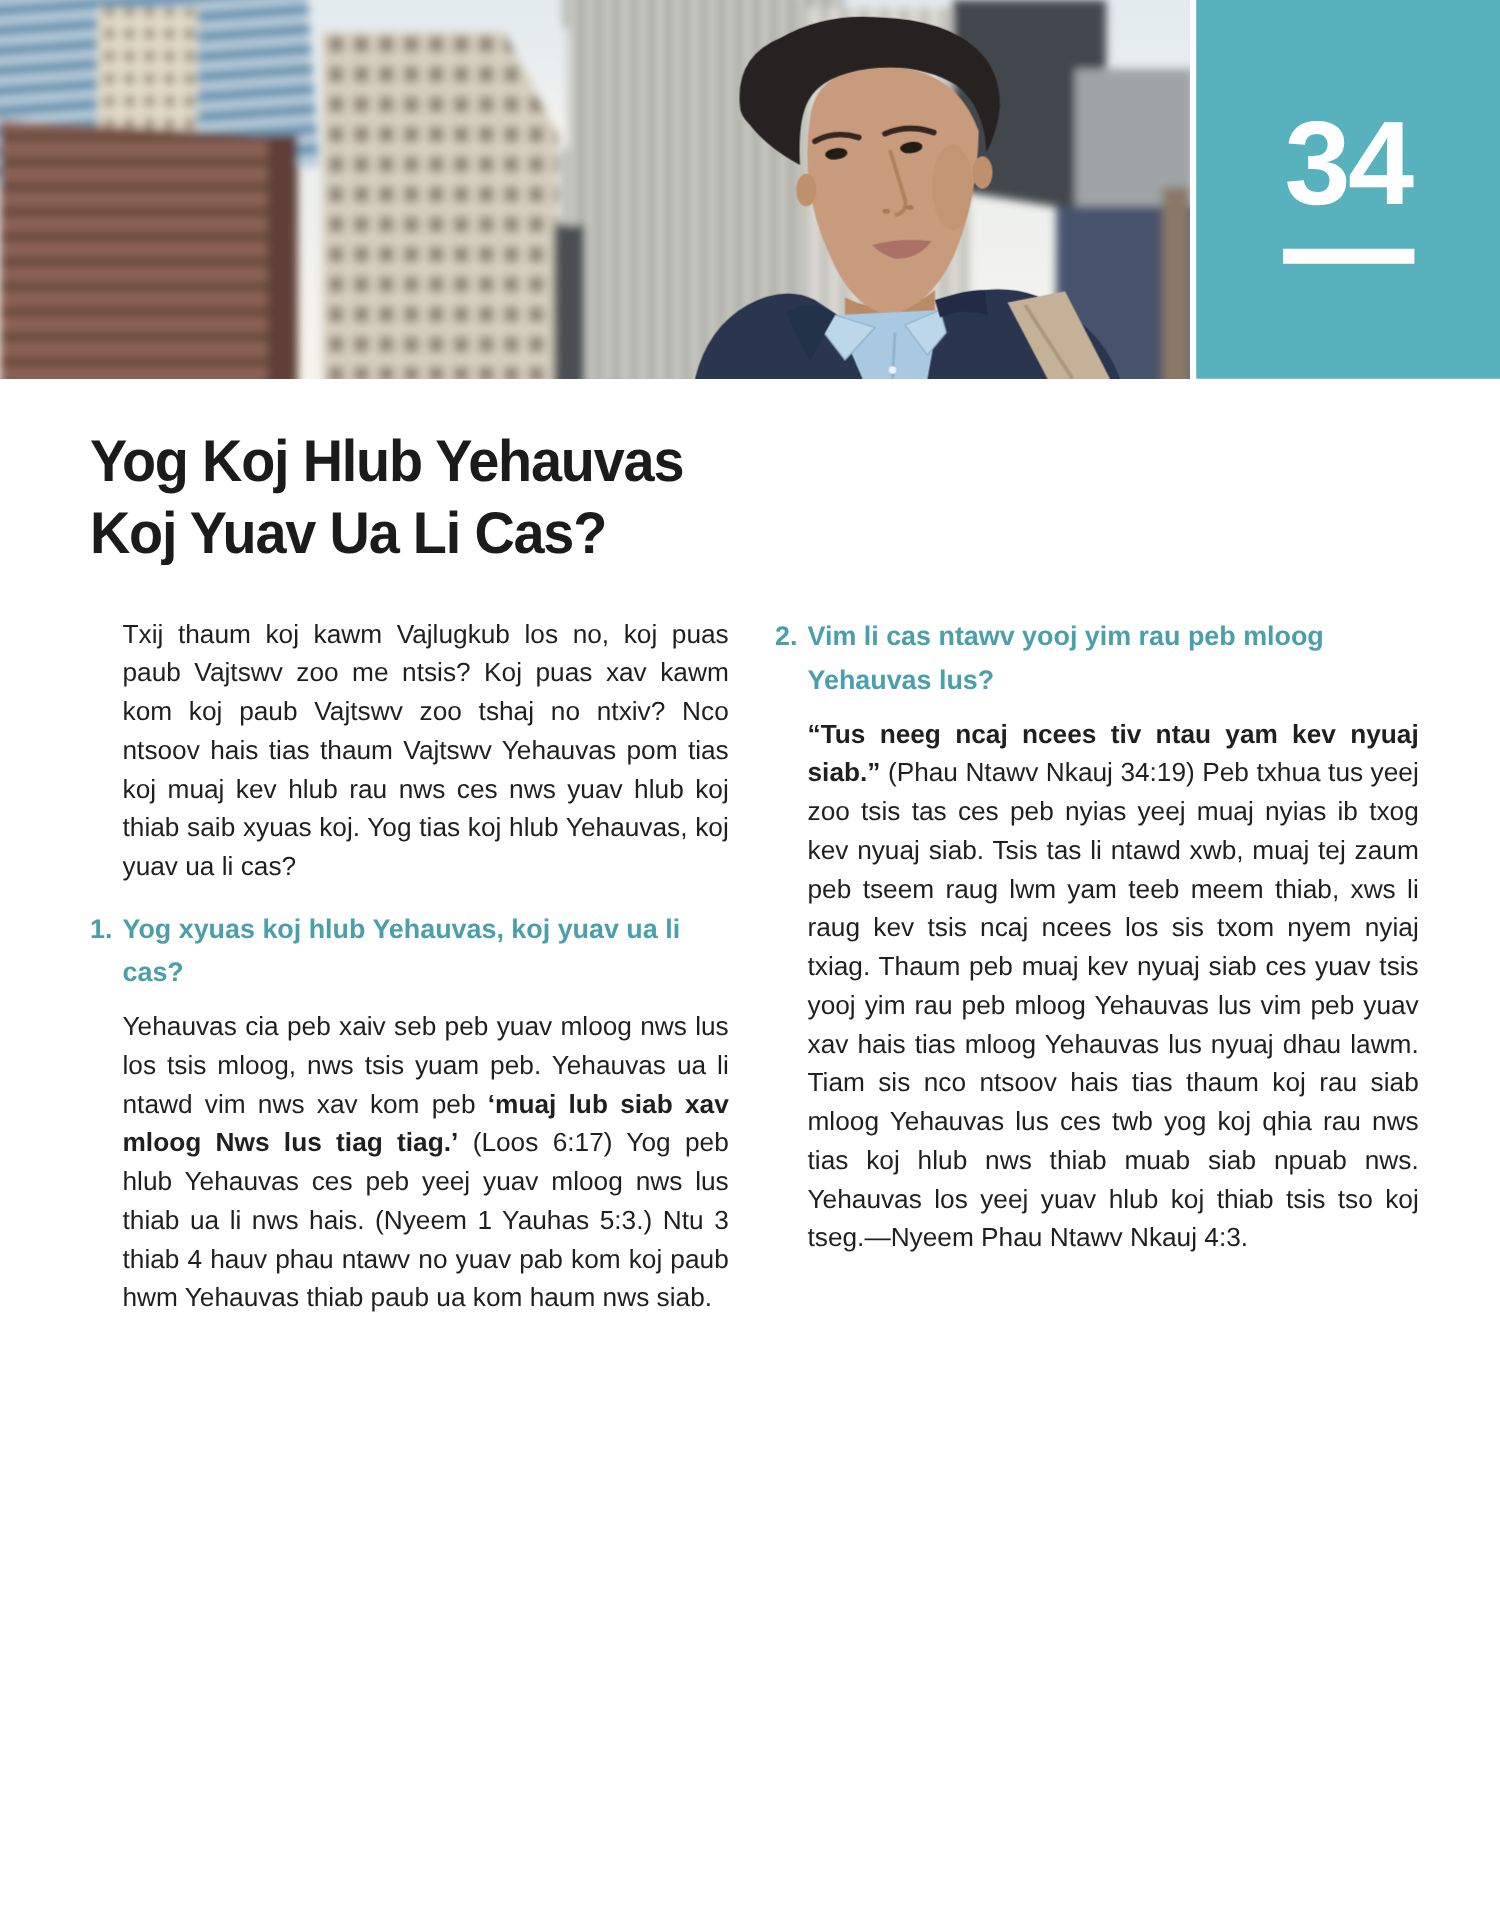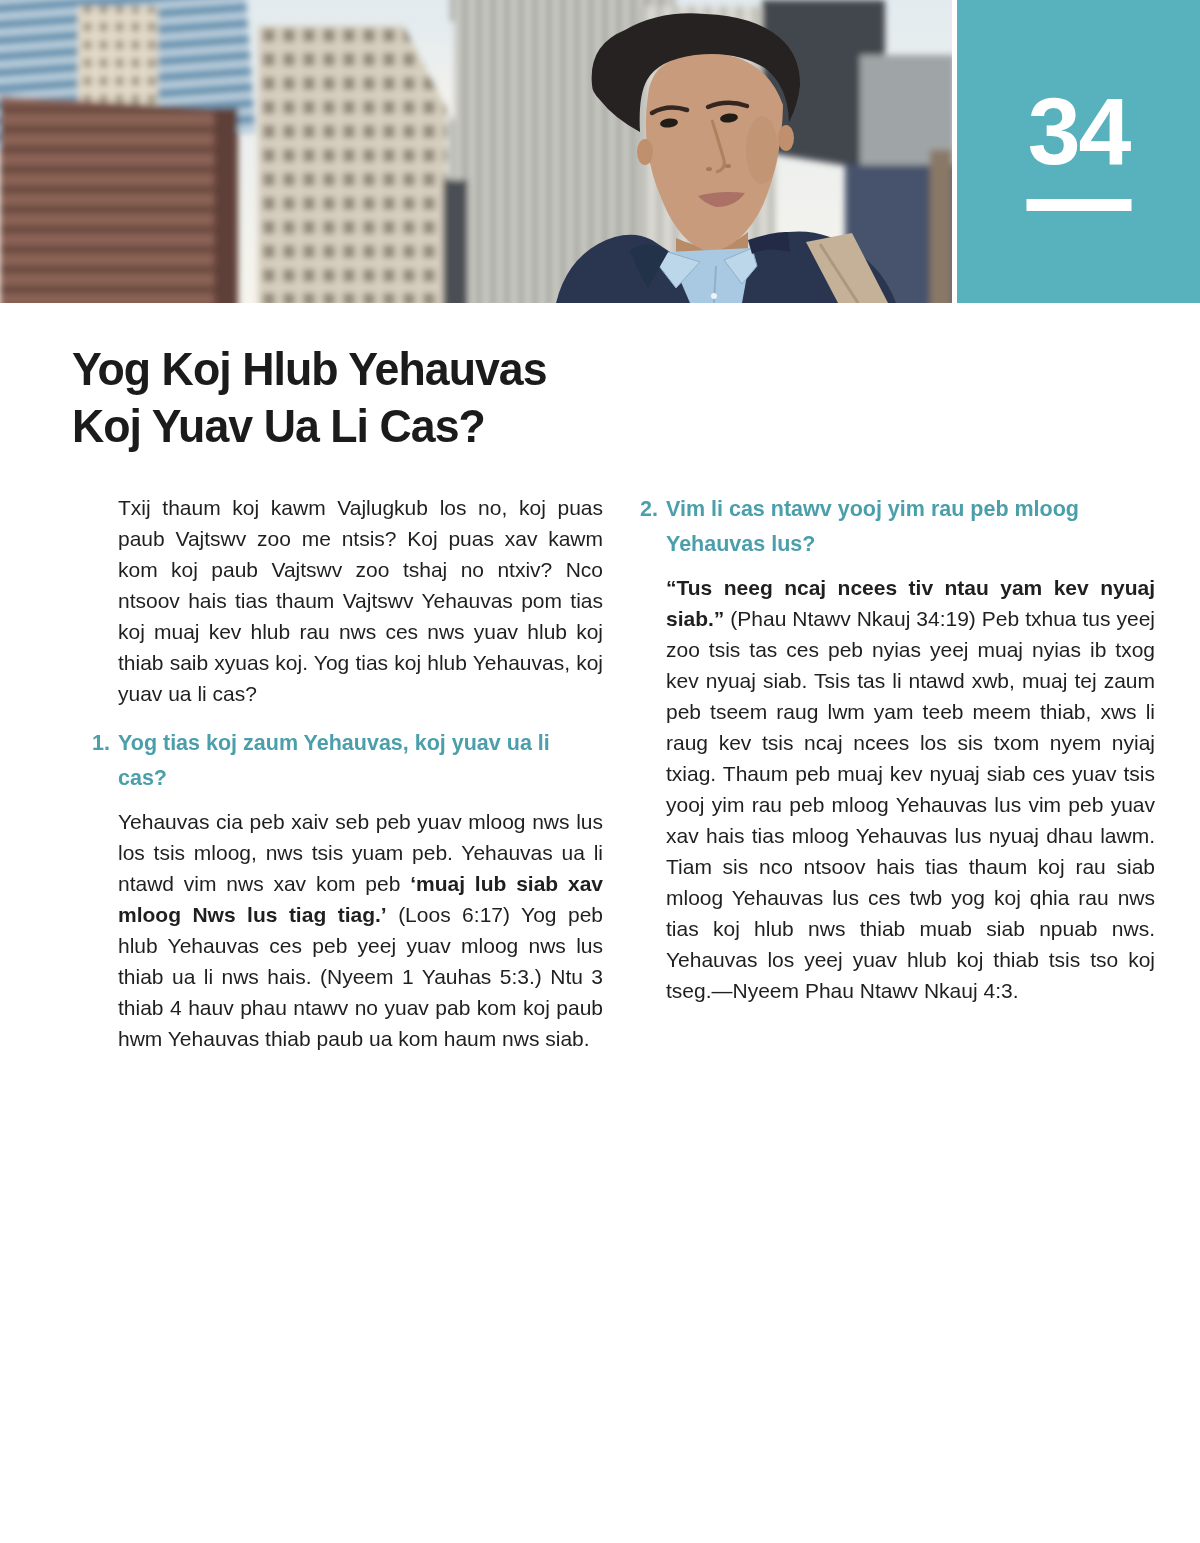--- a/index.html
+++ b/index.html
@@ -14,21 +14,21 @@
     font-size:95px;line-height:1;font-weight:bold;color:#ffffff;letter-spacing:-2px;}
   .lesson-underline{position:absolute;top:199px;left:50%;transform:translateX(-50%);
     width:105px;height:12px;background:#ffffff;}
 
   
   .title{position:absolute;left:72px;top:340px;margin:0;font-size:47px;line-height:57px;
     font-weight:bold;color:#1b1b1b;letter-spacing:-1px;transform:scale(0.95,1);transform-origin:left top;white-space:nowrap;}
 
   
   .columns{position:absolute;left:72px;top:492px;width:1063px;display:flex;gap:37px;}
-  .col-left{width:511px;flex:0 0 511px;margin-left:20px;}
+  .col-left{width:511px;flex:0 0 511px;}
   .col-right{width:515px;flex:0 0 515px;}
   .body{margin:0 0 0 26px;font-size:21px;line-height:31px;color:#1f1f1f;text-align:justify;
     text-justify:inter-word;hyphens:none;}
   .b{font-weight:bold;}
   .section-heading{display:flex;font-size:21.5px;line-height:35px;font-weight:bold;color:#4a9fab;}
   .section-heading .num{flex:0 0 26px;width:26px;}
   .section-heading .htext{flex:1 1 auto;}
   .col-left .section-heading{margin:17px 0 10px 0;}
   .col-right .section-heading{margin:0 0 10px 0;}
 </style>
@@ -147,21 +147,21 @@
 
   <h1 class="title"><span>Yog Koj Hlub Yehauvas</span><br><span>Koj Yuav Ua Li Cas?</span></h1>
 
   <div class="columns">
 
     <div class="col-left">
       <p class="body">Txij thaum koj kawm Vajlugkub los no, koj puas paub Vajtswv zoo me ntsis? Koj puas xav kawm kom koj paub Vajtswv zoo tshaj no ntxiv? Nco ntsoov hais tias thaum Vajtswv Yehauvas pom tias koj muaj kev hlub rau nws ces nws yuav hlub koj thiab saib xyuas koj. Yog tias koj hlub Yehauvas, koj yuav ua li cas?</p>
 
       <div class="section-heading">
         <span class="num">1.</span>
-        <span class="htext">Yog tias koj zaum Yehauvas, koj yuav ua li cas?</span>
+        <span class="htext">Yog xyuas koj hlub Yehauvas, koj yuav ua li cas?</span>
       </div>
       <p class="body"><span>Yehauvas cia peb xaiv seb peb yuav mloog nws lus los tsis mloog, nws tsis yuam peb. Yehauvas ua li ntawd vim nws xav kom peb </span><span class="b">‘muaj lub siab xav mloog Nws lus tiag tiag.’</span><span> (Loos 6:17) Yog peb hlub Yehauvas ces peb yeej yuav mloog nws lus thiab ua li nws hais. (Nyeem 1 Yauhas 5:3.) Ntu 3 thiab 4 hauv phau ntawv no yuav pab kom koj paub hwm Yehauvas thiab paub ua kom haum nws siab.</span></p>
     </div>
 
     <div class="col-right">
       <div class="section-heading">
         <span class="num">2.</span>
         <span class="htext">Vim li cas ntawv yooj yim rau peb mloog Yehauvas lus?</span>
       </div>
       <p class="body"><span class="b">“Tus neeg ncaj ncees tiv ntau yam kev nyuaj siab.”</span><span> (Phau Ntawv Nkauj 34:19) Peb txhua tus yeej zoo tsis tas ces peb nyias yeej muaj nyias ib txog kev nyuaj siab. Tsis tas li ntawd xwb, muaj tej zaum peb tseem raug lwm yam teeb meem thiab, xws li raug kev tsis ncaj ncees los sis txom nyem nyiaj txiag. Thaum peb muaj kev nyuaj siab ces yuav tsis yooj yim rau peb mloog Yehauvas lus vim peb yuav xav hais tias mloog Yehauvas lus nyuaj dhau lawm. Tiam sis nco ntsoov hais tias thaum koj rau siab mloog Yehauvas lus ces twb yog koj qhia rau nws tias koj hlub nws thiab muab siab npuab nws. Yehauvas los yeej yuav hlub koj thiab tsis tso koj tseg.—Nyeem Phau Ntawv Nkauj 4:3.</span></p>

